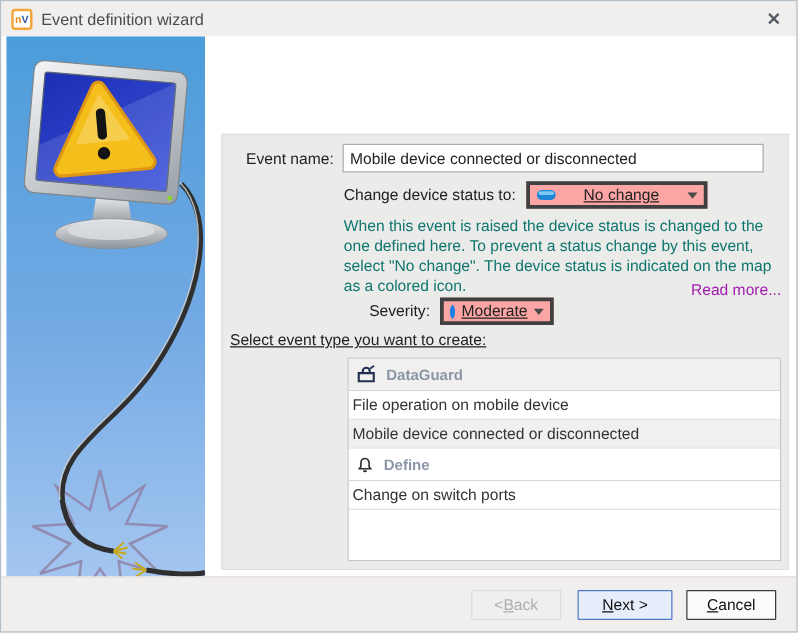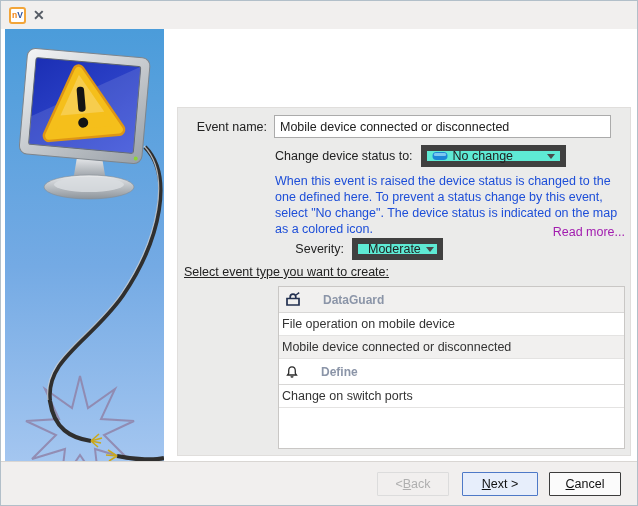--- a/index.html
+++ b/index.html
@@ -47,52 +47,52 @@
   }
   .panel .abs{ position:absolute; }
 
   .row-name{ top:7px; left:0; width:100%; display:flex; align-items:center; }
   .row-name label{ width:96px; text-align:right; padding-right:7px; }
   .row-name input{
     width:337px; height:23px; border:1px solid #ababab; background:#fff;
     font-family:"Liberation Sans", sans-serif; font-size:12.5px; padding:0 5px; color:#222;
   }
 
-  .row-status{ top:37px; left:97px; display:flex; align-items:center; }
+  .row-status{ top:37px; left:97px; display:flex; align-items:center;text-align:center; }
   .row-status .lbl{ margin-right:8px; }
 
   .dropdown{
-    height:22px; background:#5eead4; border:6px solid #404040;
-    display:flex; align-items:center; padding:0 5px; gap:5px; cursor:default;
+    height:22px; background:#fca5a5; border:3px solid #404040;
+    display:flex; align-items:center; padding:0 5px; gap:5px; cursor:default;text-decoration:underline;
   }
   .dd-status{ width:145px; }
   .dd-severity{ width:91px; }
   .dd-text{ flex:1; }
   .dd-arrow{
     width:0; height:0; border-left:4px solid transparent;
     border-right:4px solid transparent; border-top:5px solid #4a4a4a;
   }
   .sev-dot{ width:11px; height:11px; border-radius:50%; background:#1e7ee4; }
 
-  .help{ top:65px; left:97px; width:349px; line-height:16px; color:#1d4ed8; }
+  .help{ top:65px; left:97px; width:349px; line-height:16px; color:#0f766e; }
   .readmore{ top:117px; left:117px; width:330px; text-align:right; }
   .readmore a{ color:#a21caf; text-decoration:none; }
 
   .row-severity{ top:130px; left:107px; display:flex; align-items:center; }
   .row-severity .lbl{ width:59px; text-align:right; margin-right:8px; }
 
   .select-label{ top:157px; left:6px;text-decoration:underline; }
 
   
   .listbox{
     top:178px; left:100px; width:347px; height:163px;
     background:#fff; border:1px solid #c9c7c5; overflow:hidden;
   }
   .lrow{ display:flex; align-items:center; border-bottom:1px solid #e4e3e2; }
-  .lrow.group{ height:26px; padding-left:6px; gap:22px; border-bottom:1px solid #d8d7d6; }
+  .lrow.group{ height:26px; padding-left:6px; gap:8px; border-bottom:1px solid #d8d7d6; }
   .lrow.item{ height:23px; padding-left:3px; color:#333; }
   .lrow.group .glabel{ color:#8b95a8; font-weight:bold; font-size:12px; }
   .bg-a{ background:#f1f0ef; }
   .bg-b{ background:#ffffff; }
   .gicon{ display:flex; align-items:center; }
 
   
   .footer{
     flex:0 0 44px; background:#f1efee; border-top:1px solid #d9d6d3;
     display:flex; align-items:center; justify-content:flex-end; padding-right:16px;
@@ -109,20 +109,21 @@
 </head>
 <body>
 
 <div class="window">
 
   <div class="titlebar">
     <div class="app-icon">
         <span class="n">n</span>
         <span class="v">V</span>
       </div>
+    <div class="title-text">Event definition wizard</div>
     <div class="close-btn">✕</div>
   </div>
 
   <div class="body">
 
     <div class="sidebar">
       <svg width="159" height="432" viewBox="0 0 159 432">
         <defs>
           <linearGradient id="sky" x1="0" y1="0" x2="0" y2="1">
             <stop offset="0" stop-color="#4b9cda"></stop>

